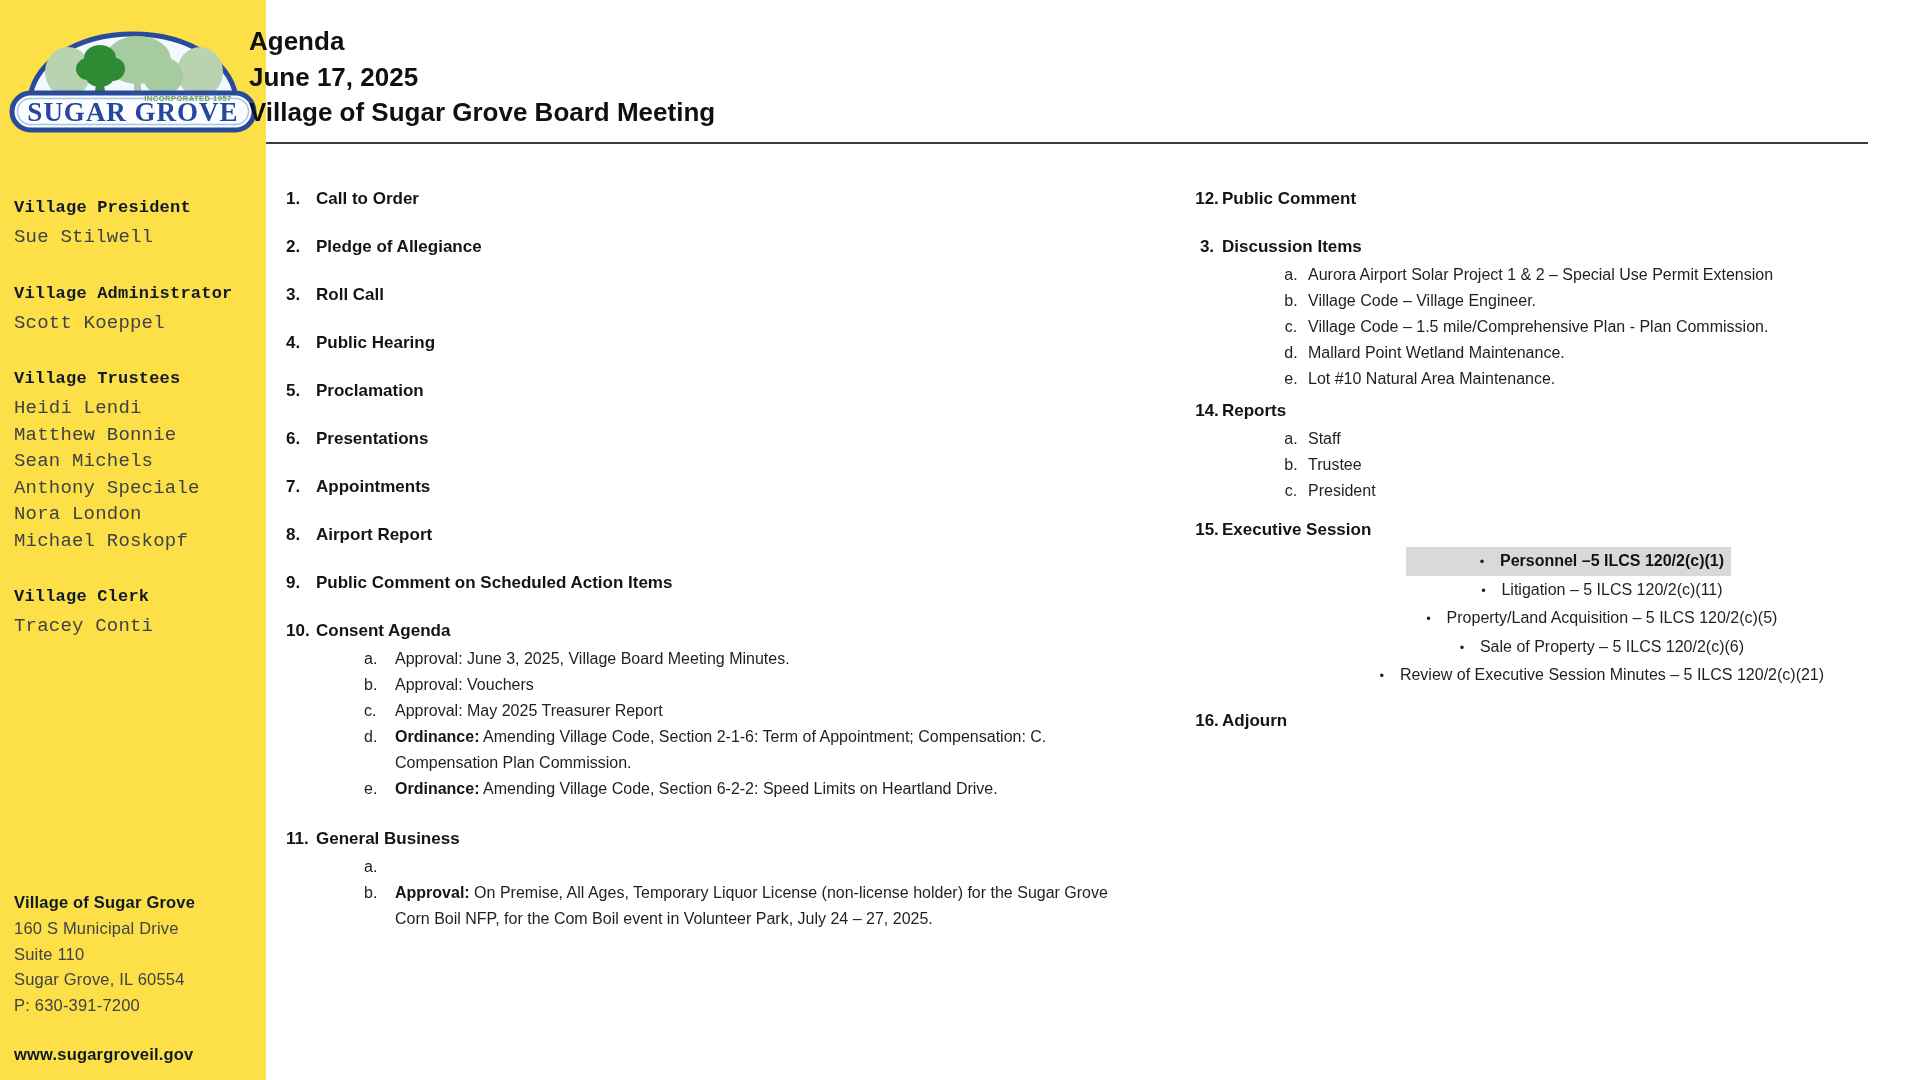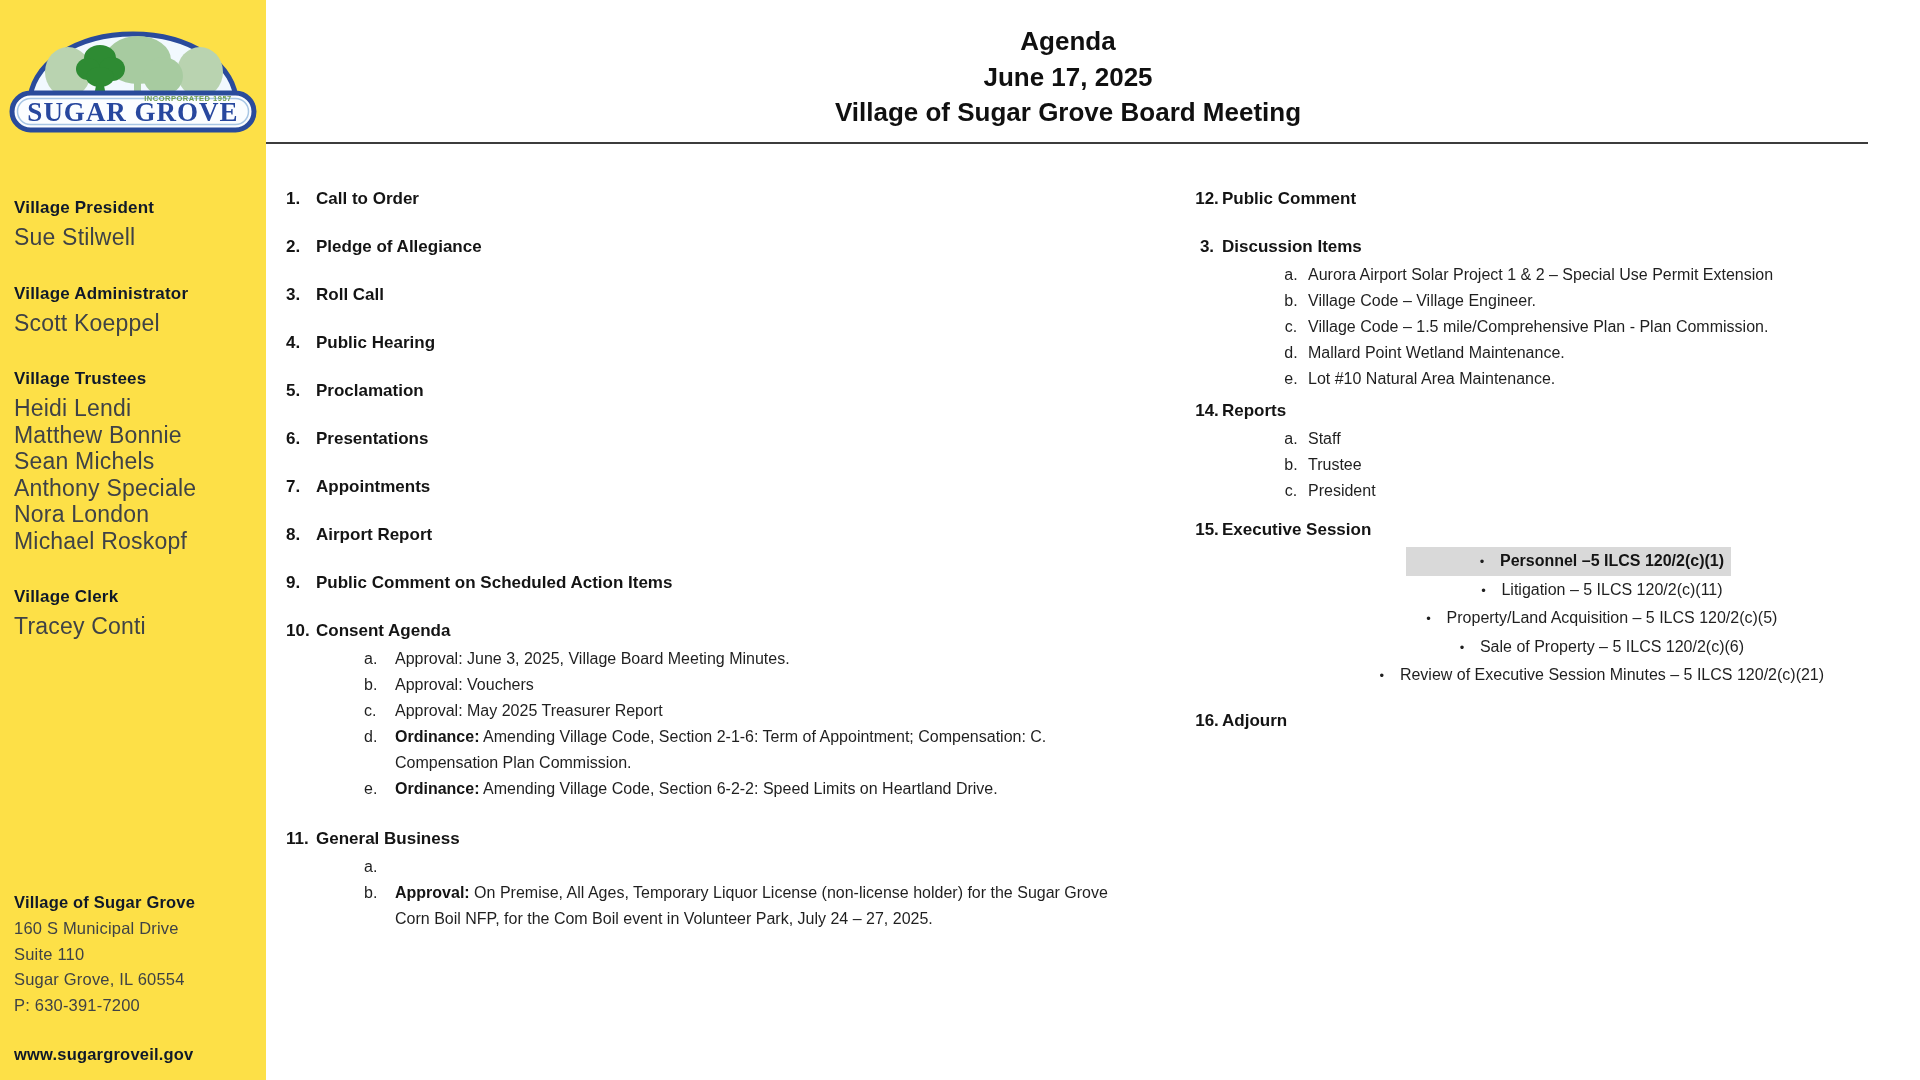--- a/index.html
+++ b/index.html
@@ -3,31 +3,31 @@
 <meta charset="utf-8">
 <style>
   * { margin:0; padding:0; box-sizing:border-box; }
   html,body { width:1920px; height:1080px; overflow:hidden; background:#ffffff;
               font-family:"Liberation Sans","DejaVu Sans",sans-serif; }
   #page { position:relative; width:1920px; height:1080px; background:#ffffff; }
 
   
   #sidebar { position:absolute; left:0; top:0; width:266px; height:1080px; background:#fde047; }
   #logo { position:absolute; left:8px; top:4px; width:250px; height:130px; }
-  #officials { position:absolute; left:14px; top:192px; letter-spacing:0.2px; }
+  #officials { position:absolute; left:14px; top:192px; letter-spacing:0.2px;font-family:Liberation Mono, monospace; }
   .off-block { margin-bottom:27px; }
   .role { font-weight:700; font-size:17px; line-height:32px; color:#10192a; }
-  .oname { font-size:23px; line-height:26.5px; color:#3f4246; }
+  .oname { font-size:19px; line-height:26.5px; color:#3f4246; }
   #address { position:absolute; left:14px; top:889px; letter-spacing:0.2px; }
   .org { font-weight:700; font-size:16.5px; line-height:27px; color:#10192a; }
   .addr-line { font-size:16.5px; line-height:25.5px; color:#3f4246; }
   .website { font-weight:700; font-size:16.5px; line-height:25px; margin-top:24px; color:#10192a; }
 
   
-  #header { position:absolute; left:266px; top:24px; width:1604px; text-align:center;
+  #header { position:absolute; left:249px; top:24px; width:1604px; text-align:left;
             font-weight:700; color:#101010; }
   .h-line { font-size:26px; line-height:35.5px; }
   #rule { position:absolute; left:266px; top:142px; width:1602px; height:2px; background:#3c3c3c; }
 
   
   .col { position:absolute; top:188px; color:#1f1f1f; }
   #col-left  { left:286px; width:906px; }
   #col-right { left:1192px; width:726px;text-align:center; }
 
   .item { margin-bottom:26px; }

